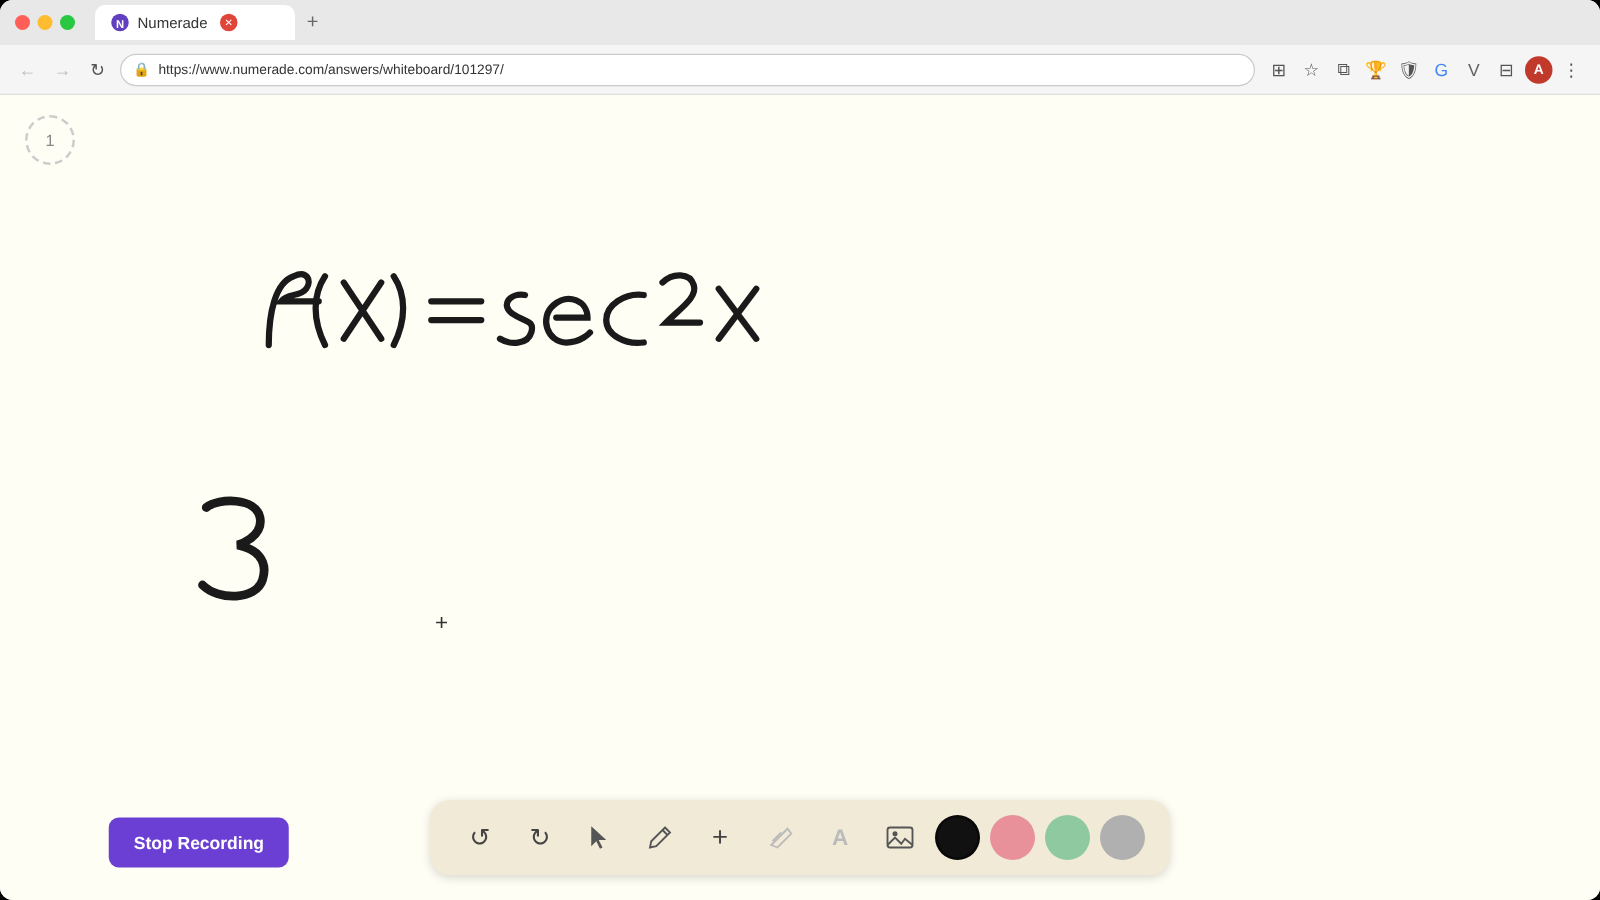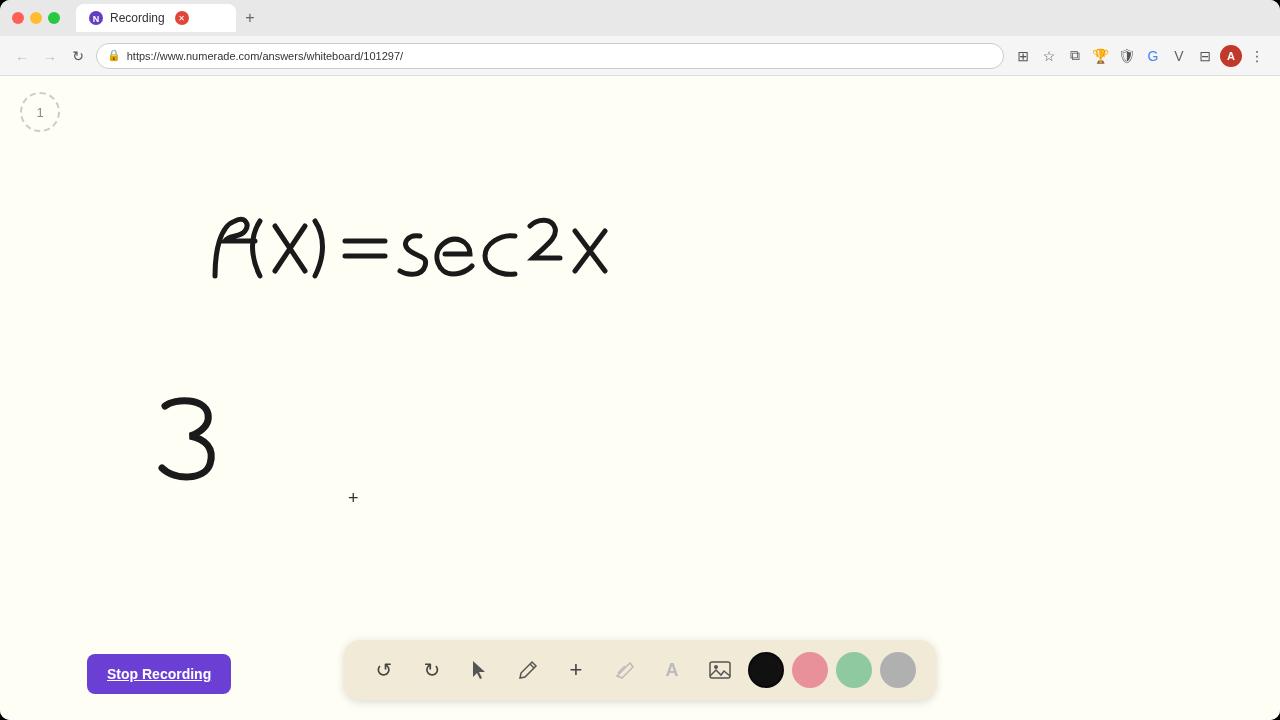--- a/index.html
+++ b/index.html
@@ -278,21 +278,20 @@
       left: 87px;
       background: #6b3fd4;
       color: #fff;
       border: none;
       border-radius: 8px;
       padding: 12px 20px;
       font-size: 14px;
       font-weight: 600;
       cursor: pointer;
       white-space: nowrap;
-      text-decoration: underline;
     }
 
     
     .handwritten-eq {
       position: absolute;
       top: 120px;
       left: 160px;
     }
   </style>
 </head>
@@ -306,21 +305,21 @@
       <div class="traffic-light minimize"></div>
       <div class="traffic-light maximize"></div>
     </div>
     <div class="tab-bar">
       <div class="tab">
 
         <svg class="tab-favicon" viewBox="0 0 16 16">
           <circle cx="8" cy="8" r="7" fill="#6040c0"></circle>
           <text x="8" y="12" text-anchor="middle" fill="white" font-size="9" font-weight="bold">N</text>
         </svg>
-        <span class="tab-title">Recording</span>
+        <span class="tab-title">Numerade</span>
         <div class="tab-close">✕</div>
       </div>
       <div class="tab-new">+</div>
     </div>
   </div>
 
   <div class="address-bar">
     <div class="nav-btn disabled">
       <span>←</span>
     </div>

